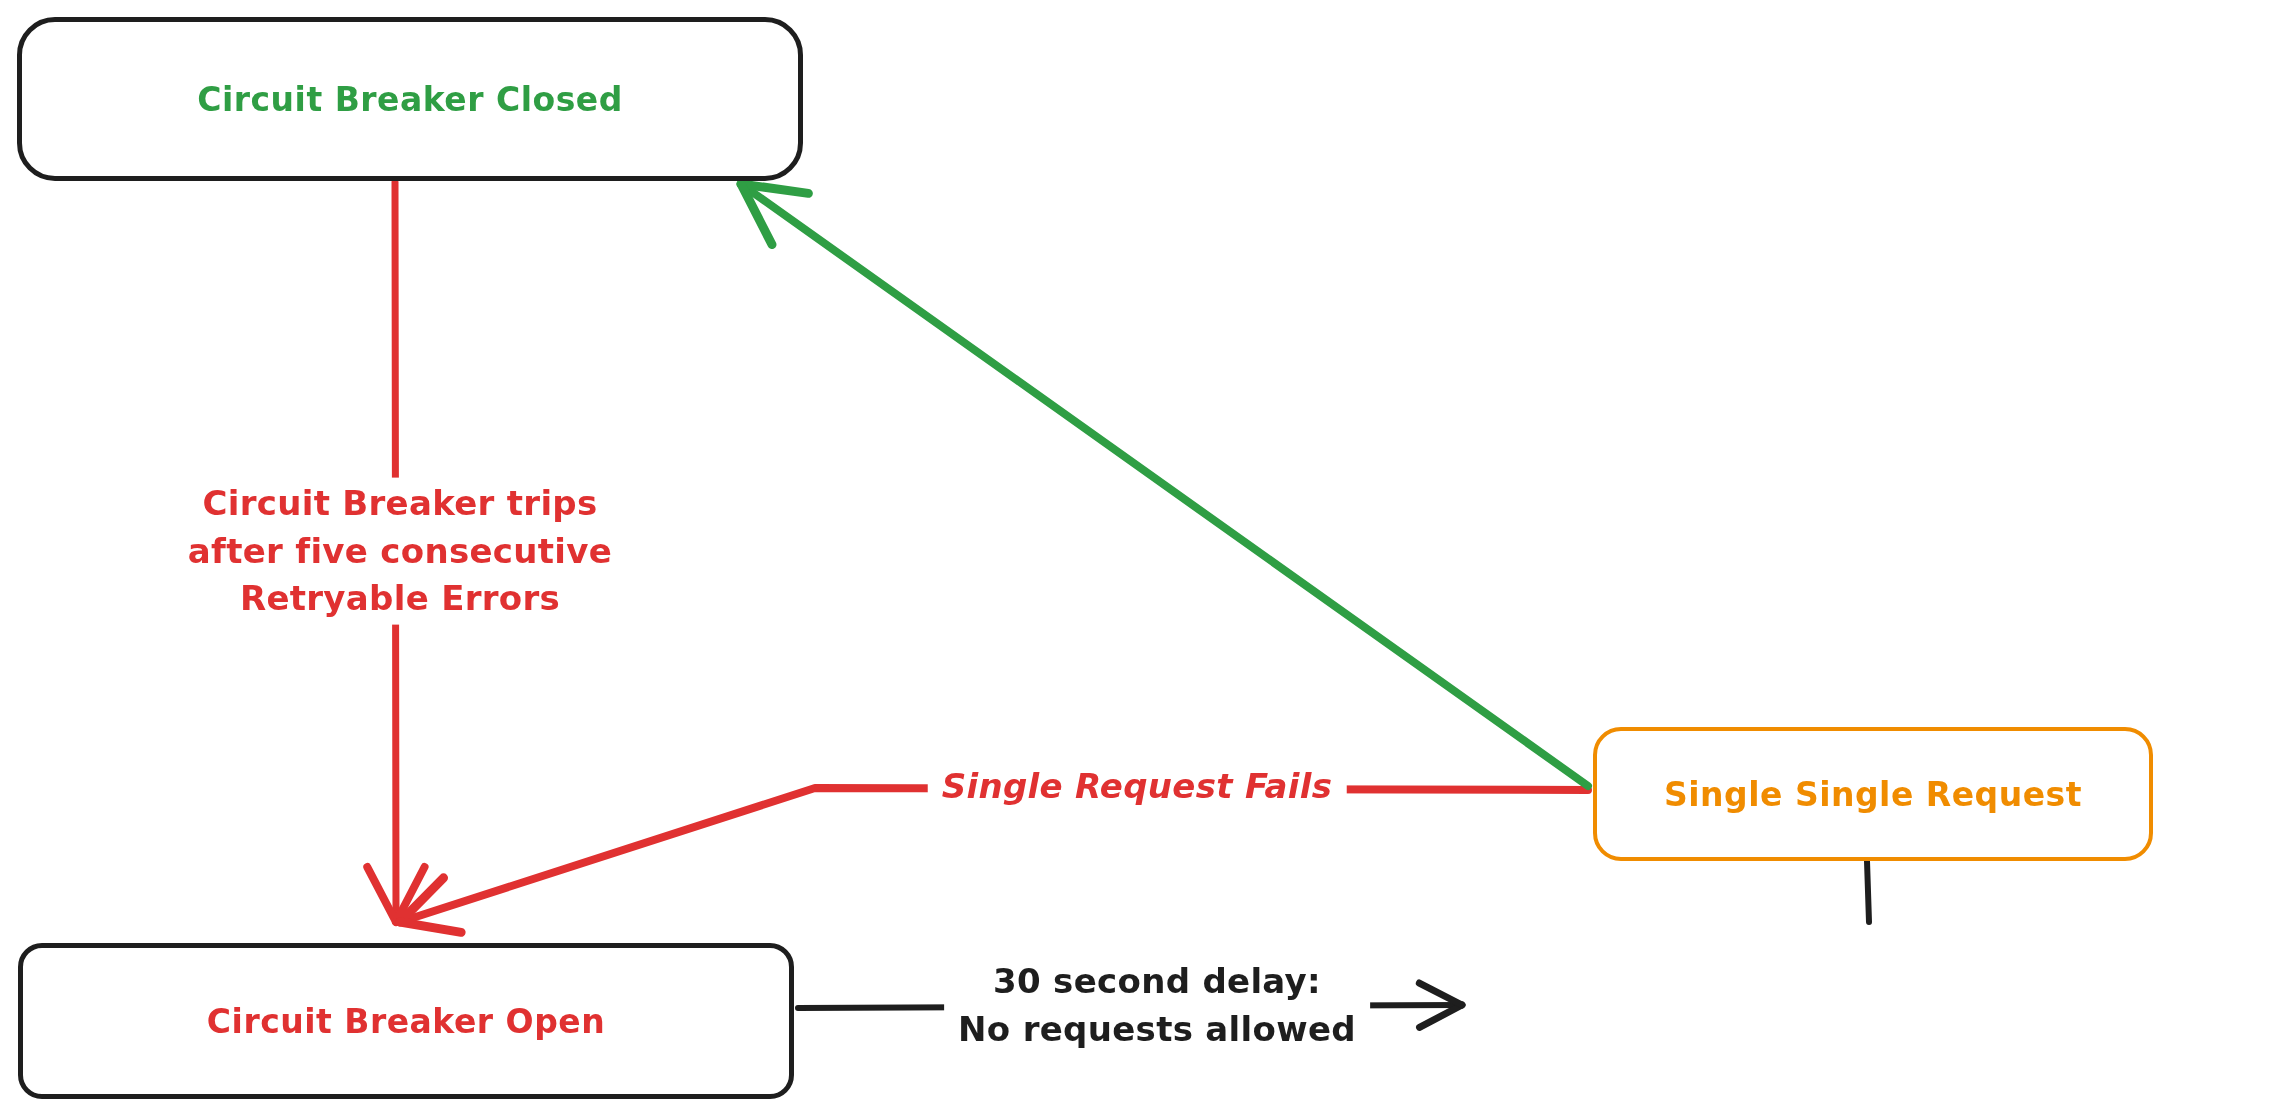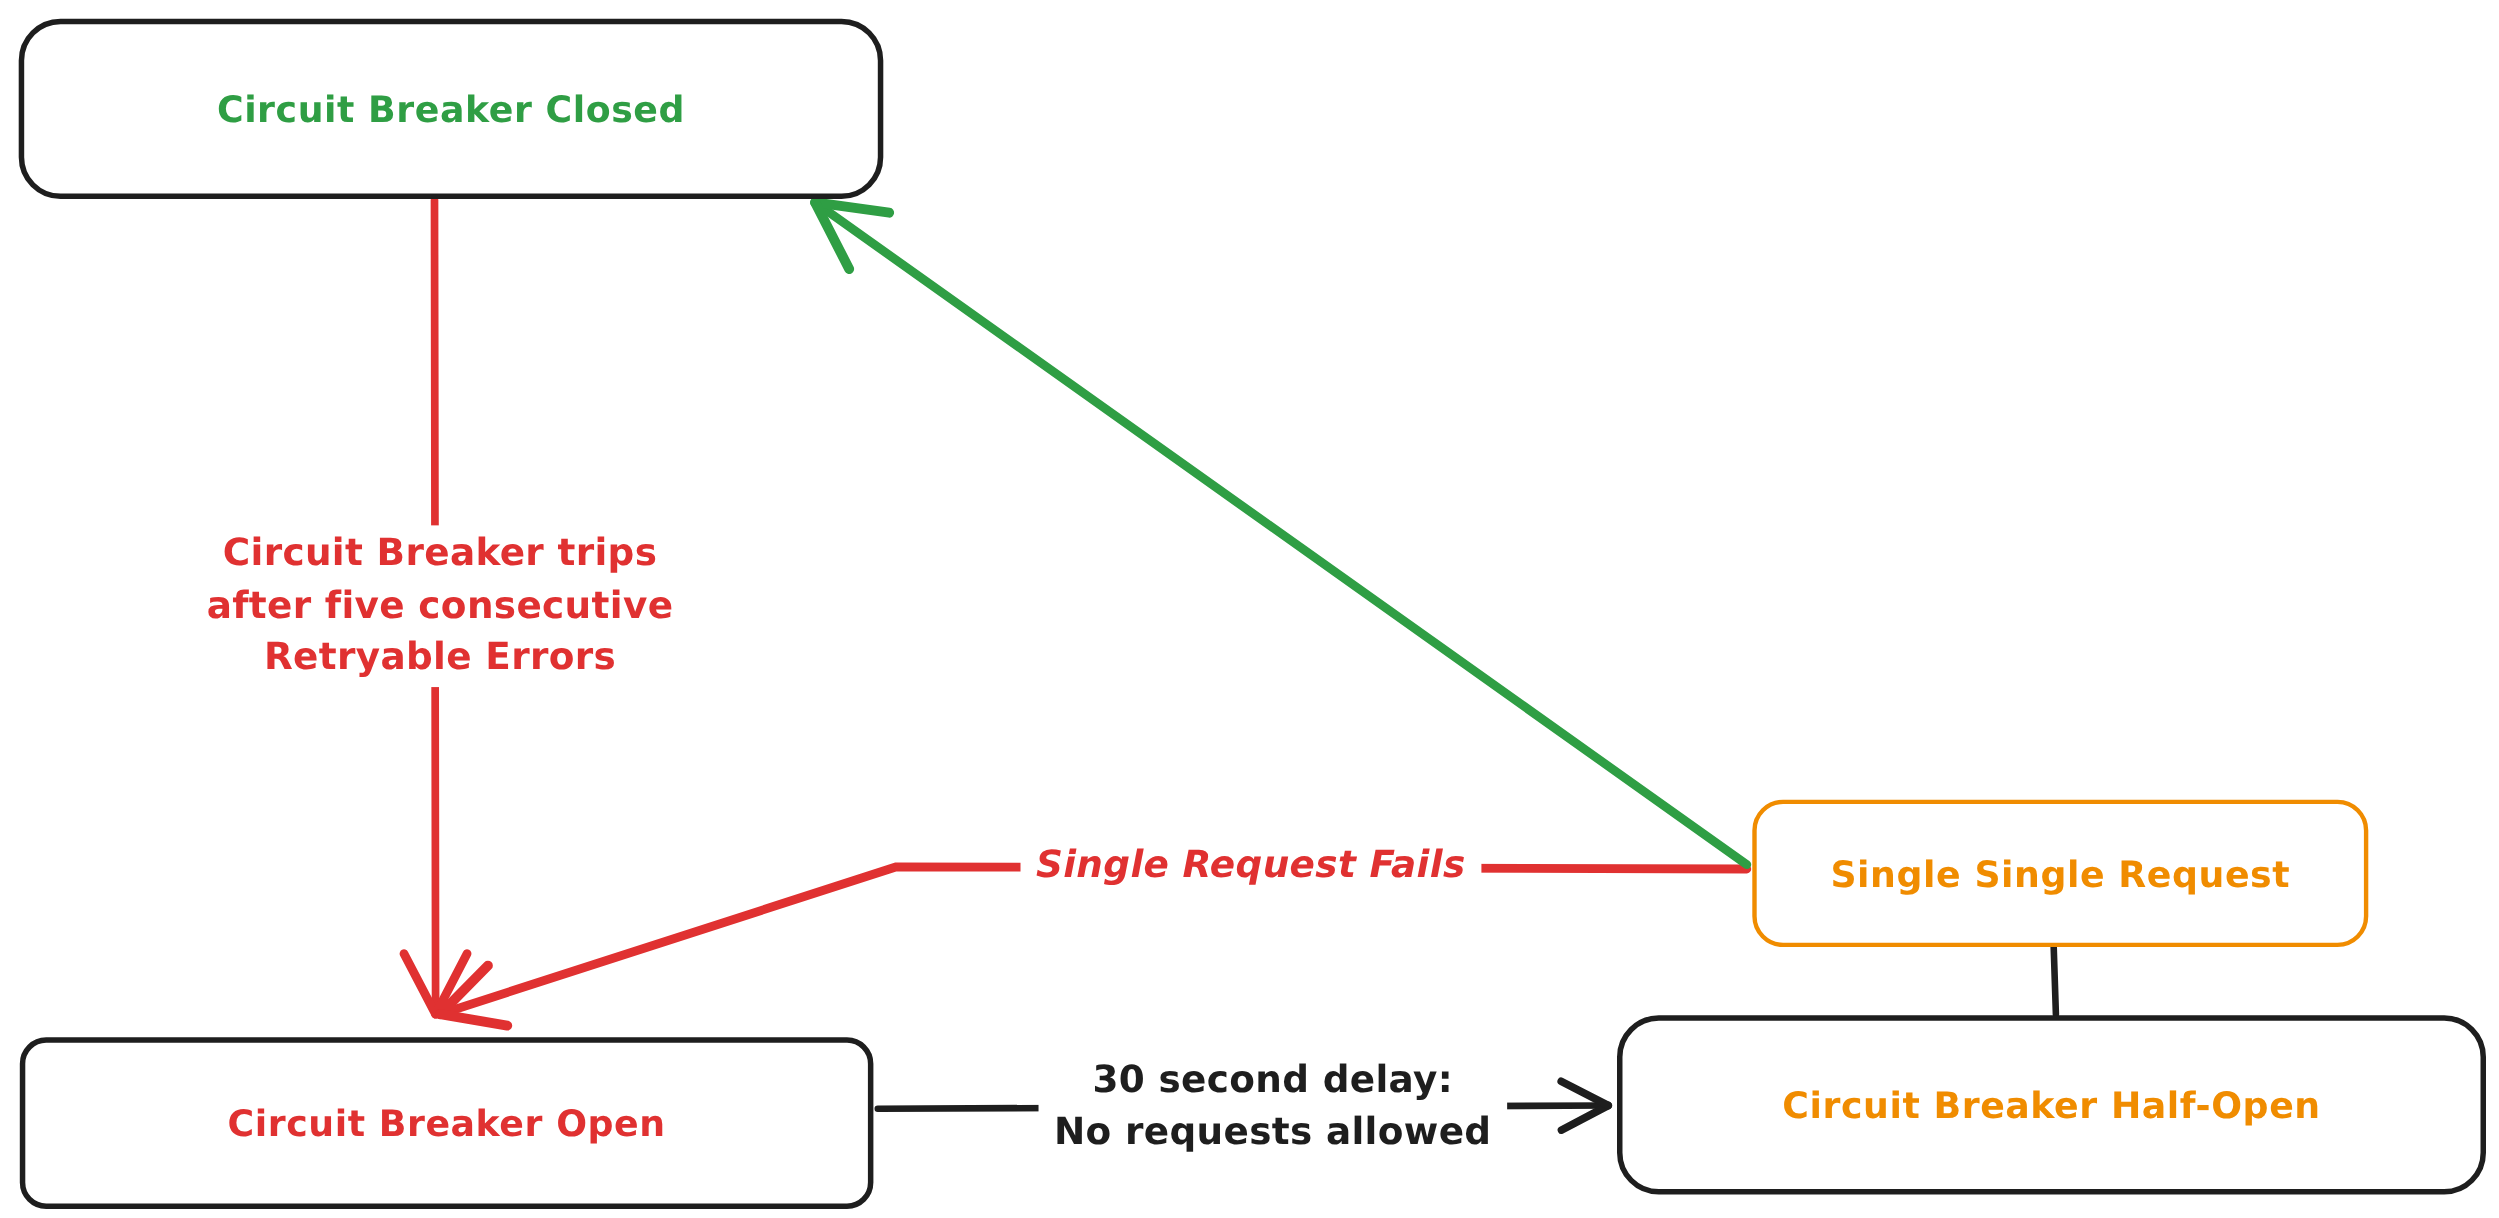--- a/index.html
+++ b/index.html
@@ -75,23 +75,20 @@
     </svg>
 
   <div class="node" id="node-closed" style="left: 17px; top: 17px; width: 786px; height: 164px; border-radius: 38px; border-color: rgb(30, 30, 30); color: rgb(47, 158, 68);">
     <span class="node-label">Circuit Breaker Closed</span>
   </div>
 
   <div class="node" id="node-open" style="left: 18px; top: 926px; width: 776px; height: 156px; border-radius: 24px; border-color: rgb(30, 30, 30); color: rgb(224, 49, 49); margin-top: 17px;">
     <span class="node-label">Circuit Breaker Open</span>
   </div>
 
-  <div class="node" id="node-half_open" style="left: 1470px; top: 923px; width: 790px; height: 163px; border-radius: 38px; border-color: rgb(30, 30, 30); color: rgb(240, 140, 0);">
-    <span class="node-label">Circuit Breaker Half-Open</span>
-  </div>
 
   <div class="node node-sm" id="node-allows" style="left: 1593px; top: 727px; width: 560px; height: 134px; border-radius: 28px; border-color: rgb(240, 140, 0); color: rgb(240, 140, 0);">
     <span class="node-label">Single Single Request</span>
   </div>
 
   <div class="edge-label" id="label-trips" style="left: 400px; top: 551px; color: rgb(224, 49, 49);">Circuit Breaker trips
 after five consecutive
 Retryable Errors</div>
   <div class="edge-label" id="label-fails" style="left: 1137px; top: 787px; color: rgb(224, 49, 49); font-style: italic;">Single Request Fails</div>
   <div class="edge-label" id="label-delay" style="left: 1157px; top: 1006px; color: rgb(30, 30, 30);">30 second delay:

